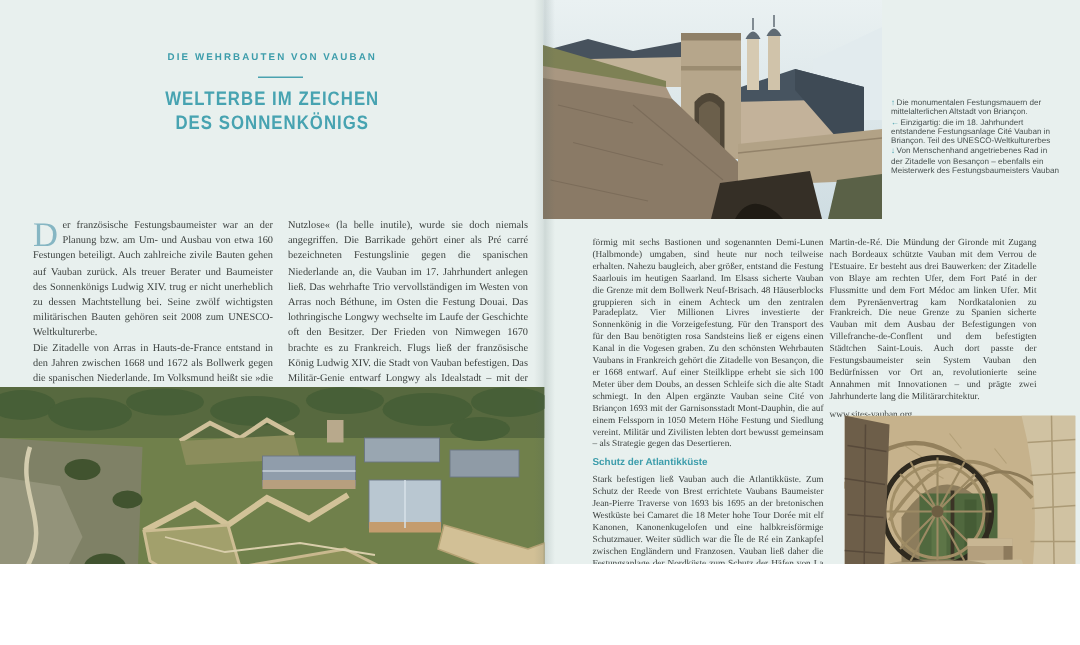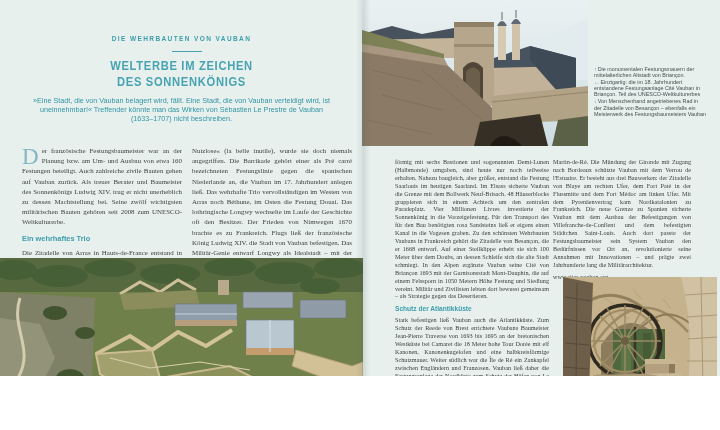--- a/index.html
+++ b/index.html
@@ -51,25 +51,23 @@
 <body>
 
 <div class="spread">
 
   <div class="kicker">DIE WEHRBAUTEN VON VAUBAN</div>
   <div class="kicker-rule"></div>
   <h1 class="title">
     <span>WELTERBE IM ZEICHEN</span><br>
     <span>DES SONNENKÖNIGS</span>
   </h1>
-  <p class="quote">»Eine Stadt, die von Vauban belagert wird, fällt. Eine Stadt, die von Vauban verteidigt wird, ist uneinnehmbar!« Treffender könnte man das Wirken von Sébastien Le Prestre de Vauban (1633–1707) nicht beschreiben.</p>
 
   <div class="col col-l col1">
     <p><span class="dropcap">D</span><span>er französische Festungsbaumeister war an der Planung bzw. am Um- und Ausbau von etwa 160 Festungen beteiligt. Auch zahlreiche zivile Bauten gehen auf Vauban zurück. Als treuer Berater und Baumeister des Sonnenkönigs Ludwig XIV. trug er nicht unerheblich zu dessen Machtstellung bei. Seine zwölf wichtigsten militärischen Bauten gehören seit 2008 zum UNESCO-Weltkulturerbe.</span></p>
-    <h2 class="subhead sub-l">Ein wehrhaftes Trio</h2>
     <p>Die Zitadelle von Arras in Hauts-de-France entstand in den Jahren zwischen 1668 und 1672 als Bollwerk gegen die spanischen Niederlande. Im Volksmund heißt sie »die schöne</p>
   </div>
 
   <div class="col col-l col2">
     <p>Nutzlose« (la belle inutile), wurde sie doch niemals angegriffen. Die Barrikade gehört einer als Pré carré bezeichneten Festungslinie gegen die spanischen Niederlande an, die Vauban im 17. Jahrhundert anlegen ließ. Das wehrhafte Trio vervollständigen im Westen von Arras noch Béthune, im Osten die Festung Douai. Das lothringische Longwy wechselte im Laufe der Geschichte oft den Besitzer. Der Frieden von Nimwegen 1670 brachte es zu Frankreich. Flugs ließ der französische König Ludwig XIV. die Stadt von Vauban befestigen. Das Militär-Genie entwarf Longwy als Idealstadt – mit der Kirche St. Dagobert, Zeughaus, elf Kasernen, fünf Brunnen und 32 Häuserblocks um den Paradeplatz Place d'Armes. Die Festungswälle, die die Oberstadt im 17. Jahrhundert stern-</p>
   </div>
 
   <figure class="photo-aerial">
     <svg viewBox="0 0 363 172" preserveAspectRatio="none">
       <rect width="363" height="172" fill="#70804b"></rect>

